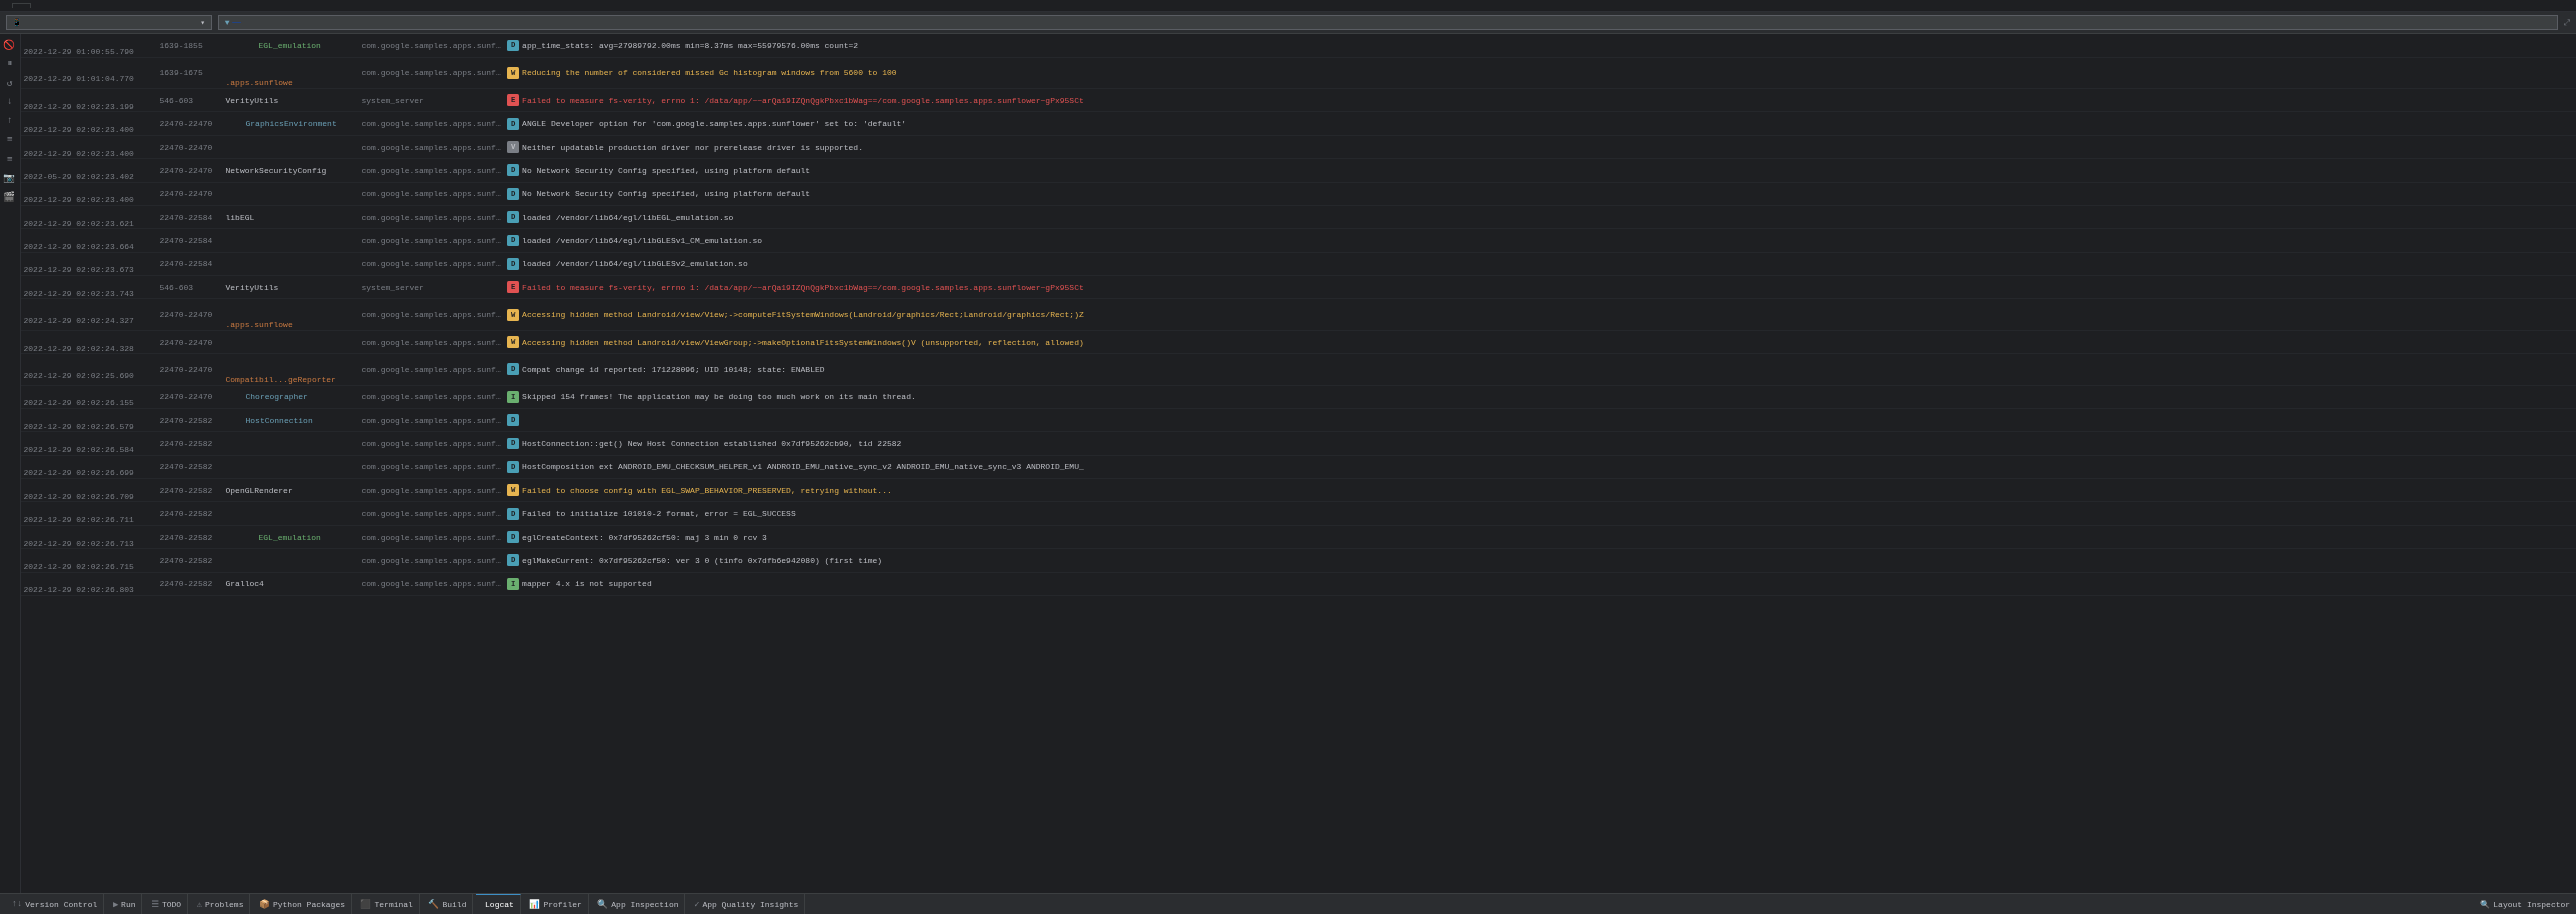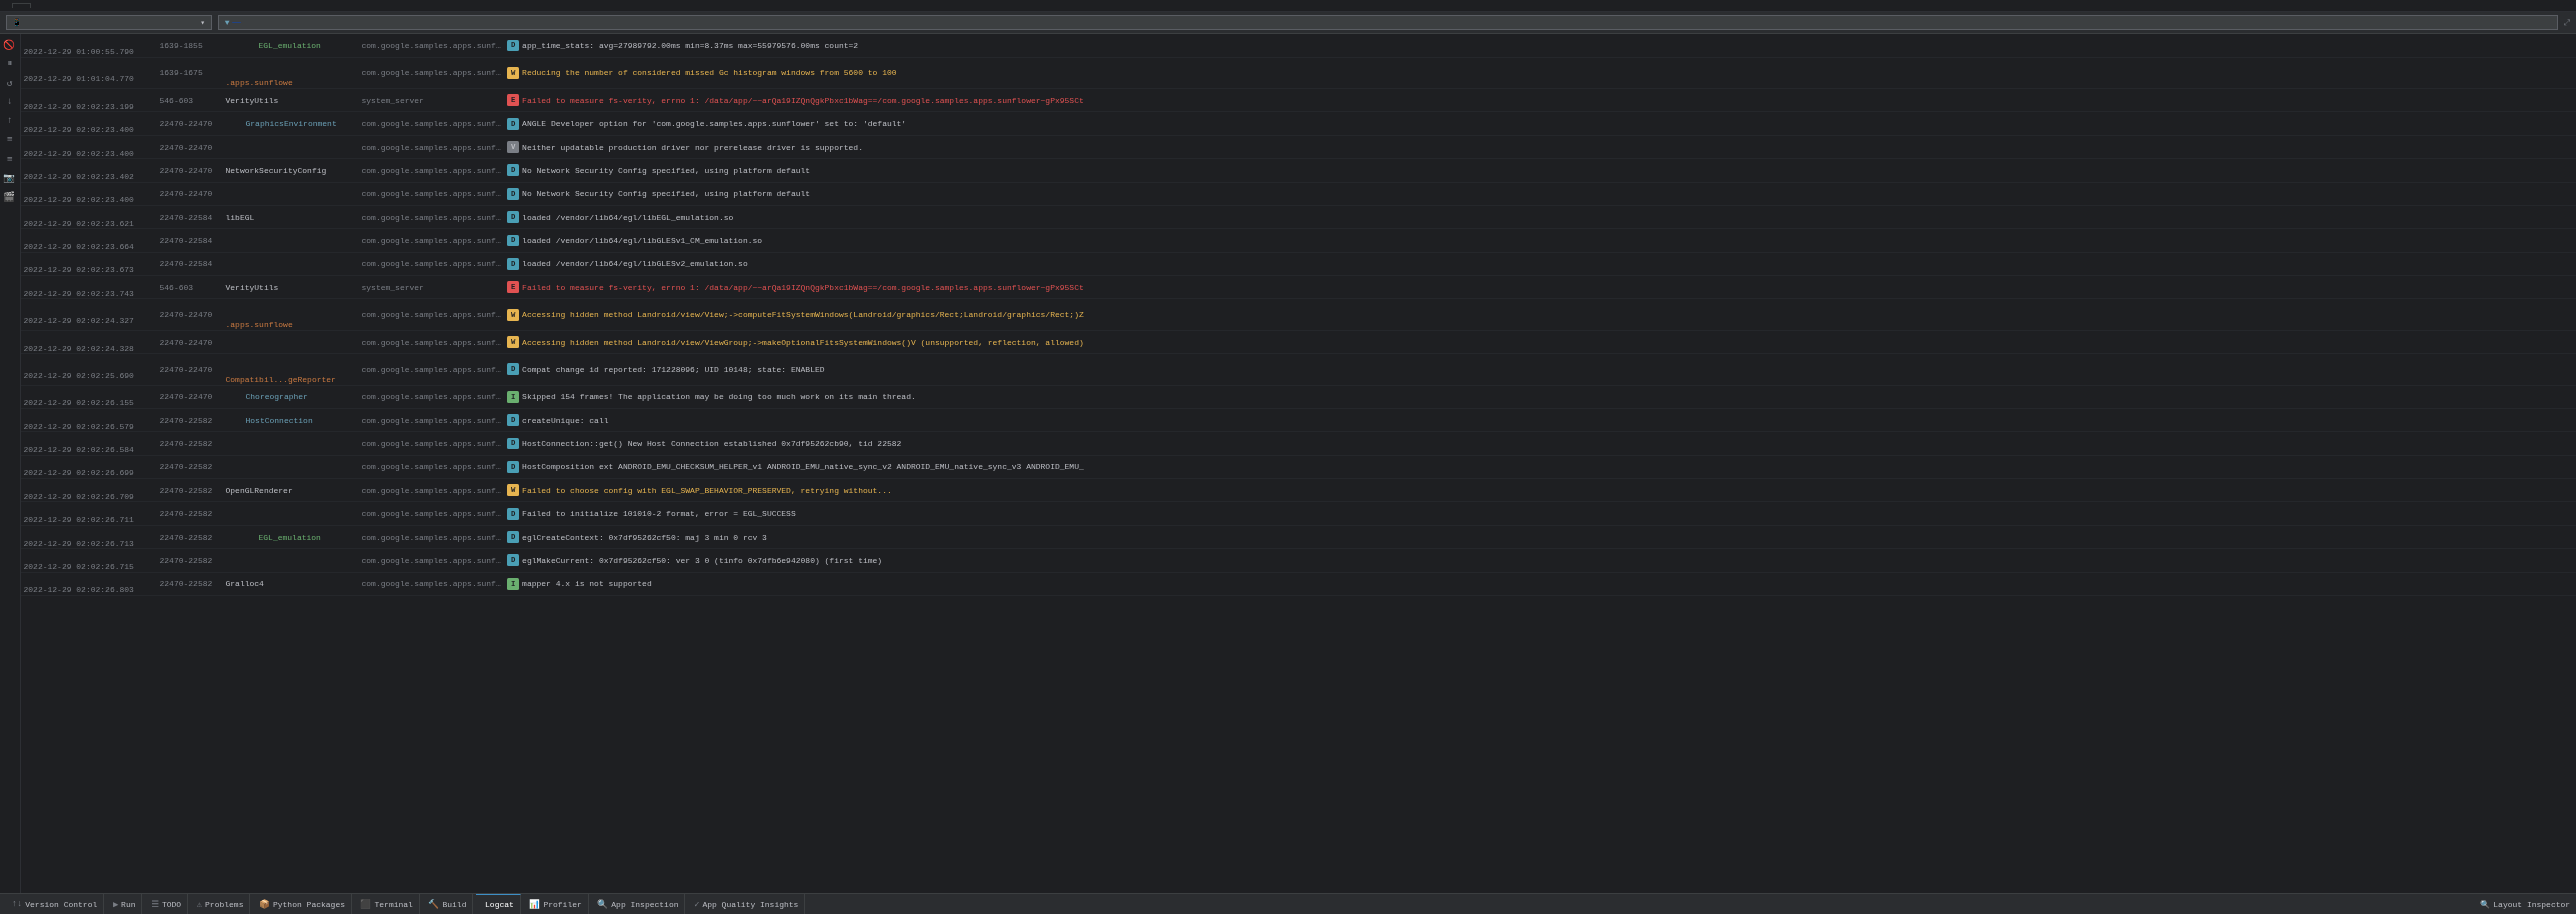--- a/index.html
+++ b/index.html
@@ -319,21 +319,21 @@
     <span class="col-timestamp">2022-12-29 02:02:23.400</span>
     <span class="col-pid">22470-22470</span>
     <span class="col-tag "></span>
     <span class="col-package">com.google.samples.apps.sunflower</span>
     <span class="col-level">
           <span class="level-badge level-V">V</span>
         </span>
     <span class="col-message msg-white">Neither updatable production driver nor prerelease driver is supported.</span>
   </div>
       <div class="log-row">
-    <span class="col-timestamp">2022-12-29 02:02:23.402</span>
+    <span class="col-timestamp">2022-05-29 02:02:23.402</span>
     <span class="col-pid">22470-22470</span>
     <span class="col-tag ">NetworkSecurityConfig</span>
     <span class="col-package">com.google.samples.apps.sunflower</span>
     <span class="col-level">
           <span class="level-badge level-D">D</span>
         </span>
     <span class="col-message msg-white">No Network Security Config specified, using platform default</span>
   </div>
       <div class="log-row">
     <span class="col-timestamp">2022-12-29 02:02:23.400</span>
@@ -426,21 +426,20 @@
     <span class="col-message msg-white">Skipped 154 frames!  The application may be doing too much work on its main thread.</span>
   </div>
       <div class="log-row">
     <span class="col-timestamp">2022-12-29 02:02:26.579</span>
     <span class="col-pid">22470-22582</span>
     <span class="col-tag tag-blue">HostConnection</span>
     <span class="col-package">com.google.samples.apps.sunflower</span>
     <span class="col-level">
           <span class="level-badge level-D">D</span>
         </span>
-    <span class="col-message msg-white">createUnique: call</span>
   </div>
       <div class="log-row">
     <span class="col-timestamp">2022-12-29 02:02:26.584</span>
     <span class="col-pid">22470-22582</span>
     <span class="col-tag "></span>
     <span class="col-package">com.google.samples.apps.sunflower</span>
     <span class="col-level">
           <span class="level-badge level-D">D</span>
         </span>
     <span class="col-message msg-white">HostConnection::get() New Host Connection established 0x7df95262cb90, tid 22582</span>

